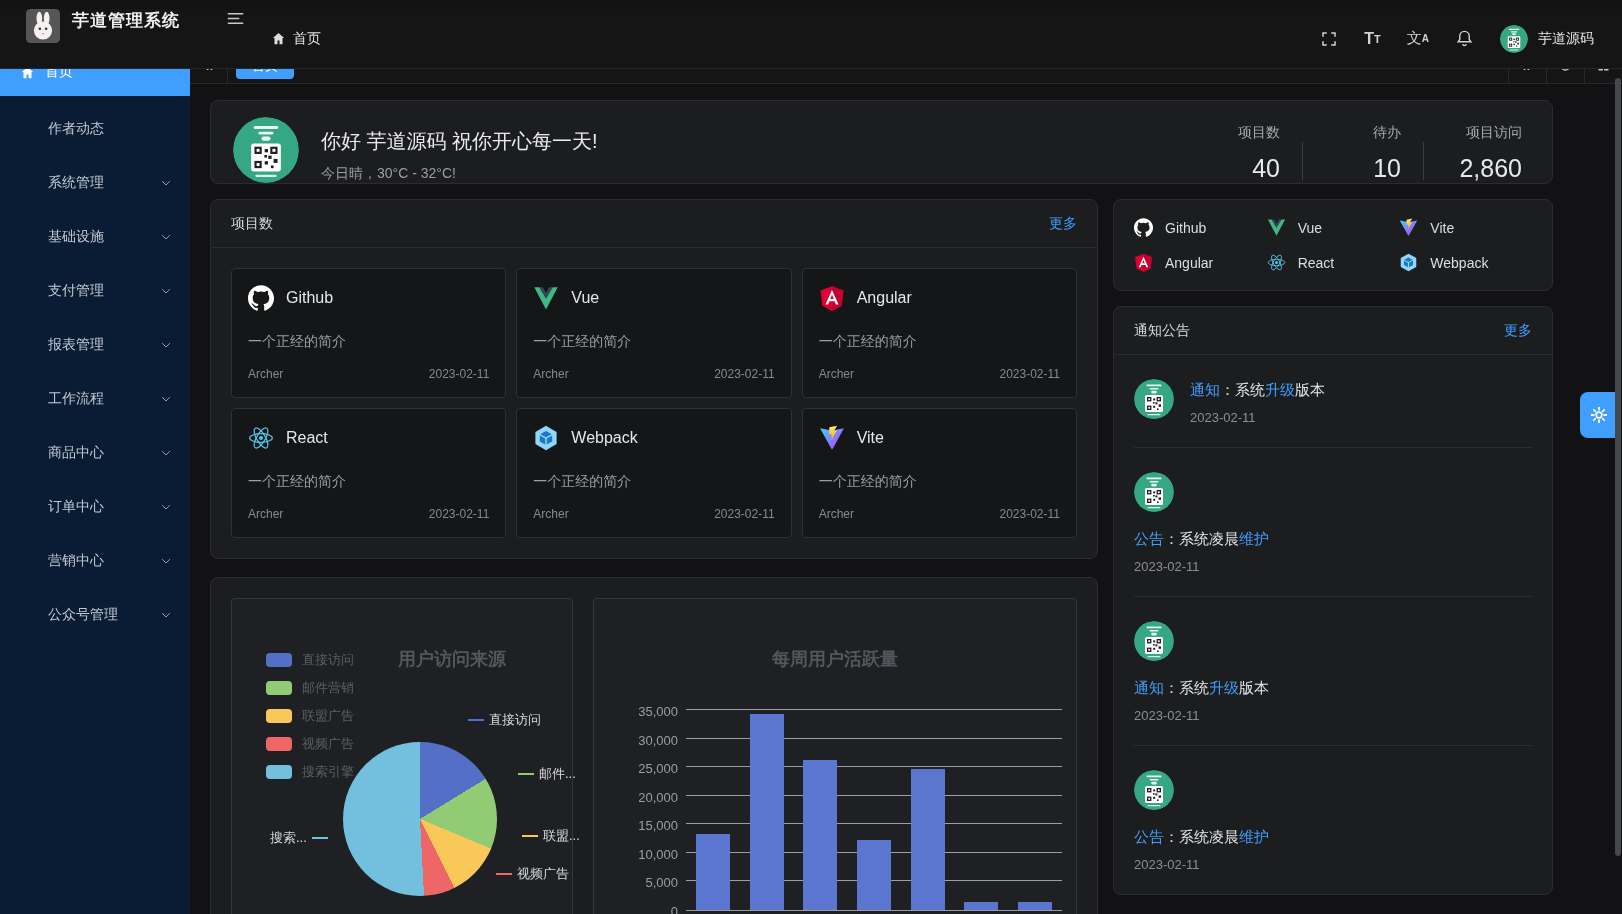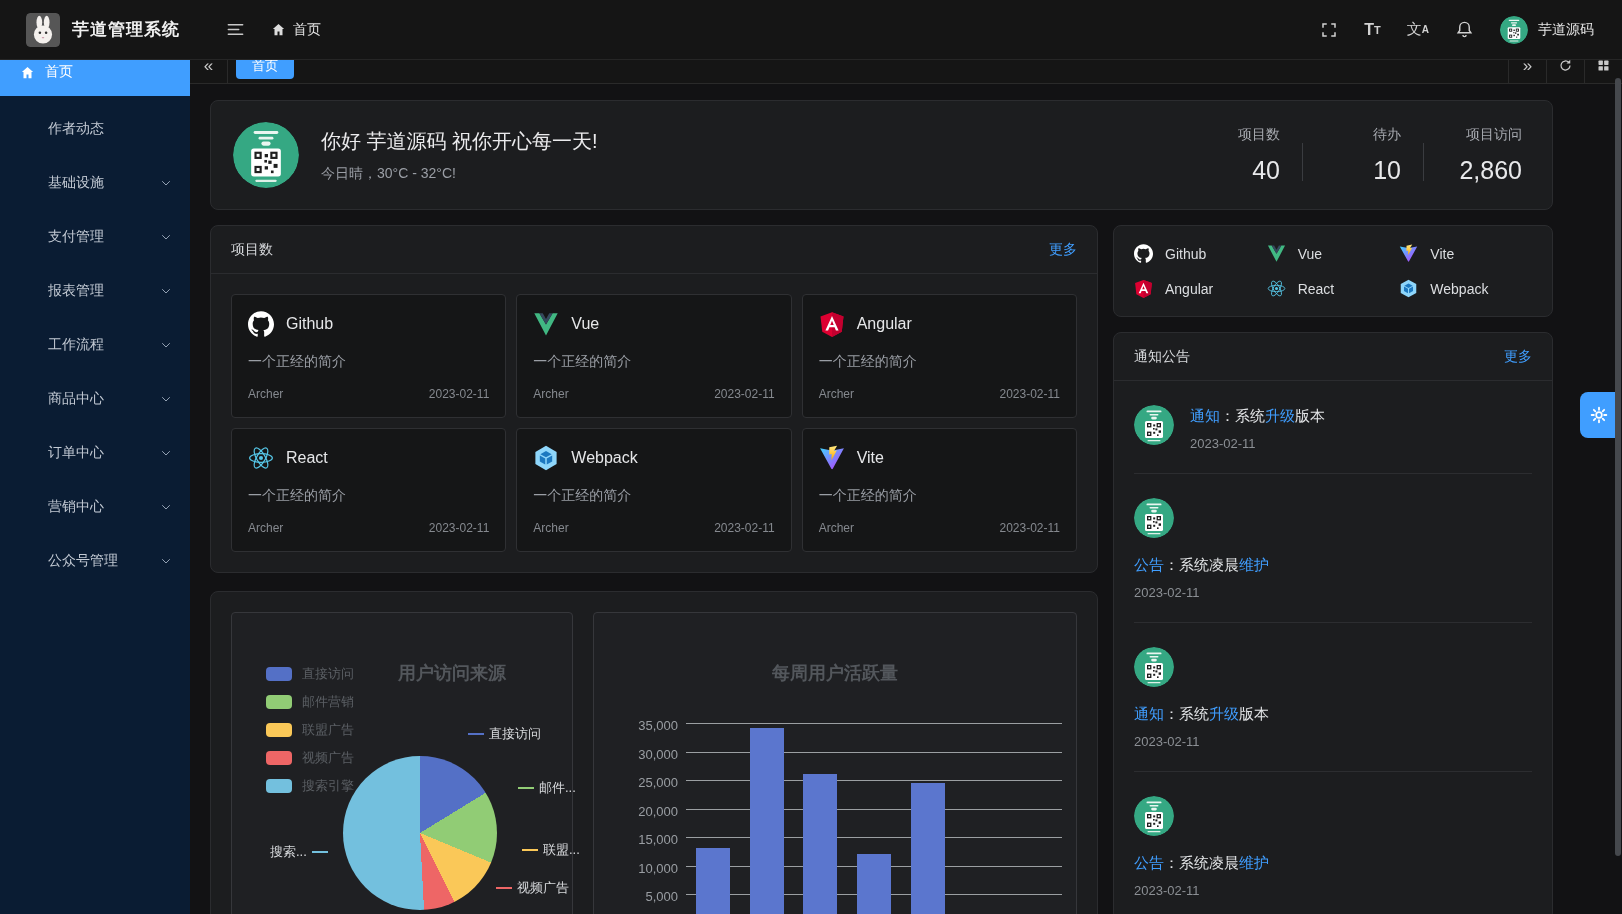--- a/index.html
+++ b/index.html
@@ -1,21 +1,21 @@
 <!DOCTYPE html>
 <html><head>
 <meta charset="utf-8">
 <style>
   * { margin:0; padding:0; box-sizing:border-box; }
   html,body { width:1622px; height:914px; overflow:hidden; background:#121214;
     font-family:"Liberation Sans","DejaVu Sans",sans-serif; color:#dfe1e4; font-size:14px; }
 
   
-  .topbar { position:absolute; left:0; top:0; width:1622px; height:60px; background:#151515;
-    border-bottom:1px solid #262626; display:flex; align-items:center; z-index:30; }
+  .topbar { position:absolute; left:0; top:9px; width:1622px; height:60px; background:#151515;
+    border-bottom:1px solid #262626; display:flex; z-index:30; }
   .logo-box { width:34px; height:34px; margin-left:26px; border-radius:4px; overflow:hidden; flex:none; }
   .app-title { font-size:17px; font-weight:bold; color:#f0f0f0; margin-left:12px; letter-spacing:1px; }
   .hamburger { margin-left:46px; color:#c9c9c9; display:flex; cursor:pointer; }
   .breadcrumb { margin-left:26px; display:flex; align-items:center; gap:7px; color:#e2e2e2; }
   .breadcrumb .bc-home-ic { color:#dcdcdc; display:flex; }
   .topbar-right { margin-left:auto; display:flex; align-items:center; gap:26px; margin-right:28px; }
   .tb-ic { color:#d2d2d2; display:flex; align-items:center; cursor:pointer; }
   .tt-ic { font-weight:bold; color:#d2d2d2; font-size:16px; }
   .tt-ic small { font-size:11px; font-weight:bold; }
   .lang-ic { color:#d2d2d2; font-size:15px; }
@@ -43,21 +43,21 @@
   .tb-sep-l { border-left:1px solid #2a2a2a; }
   .tab-strip { display:flex; align-items:center; padding-left:8px; flex:1; }
   .tab { height:26px; padding:0 16px; border-radius:4px; display:flex; align-items:center;
     font-size:13px; color:#cfcfcf; cursor:pointer; }
   .tab.active { background:#409eff; color:#fff; }
 
   
   .content { position:absolute; left:190px; top:84px; right:0; bottom:0; padding:16px 69px 0 20px; }
   .card { background:#1c1d1f; border:1px solid #2b2c2f; border-radius:8px; }
 
-  .welcome { height:110px; display:flex; align-items:center; padding:0 30px 0 22px; }
+  .welcome { height:84px; display:flex; align-items:flex-end; padding:0 30px 0 22px; }
   .w-avatar { width:66px; height:66px; border-radius:50%; overflow:hidden; flex:none; }
   .w-text { margin-left:22px; }
   .w-greet { font-size:20px; color:#eaeaec; }
   .w-weather { margin-top:10px; font-size:14px; color:#9a9ea5; }
   .w-stats { margin-left:auto; display:flex; align-items:center; }
   .w-stat { text-align:right; min-width:76px; }
   .w-stat .lbl { color:#a7aab0; font-size:14px; }
   .w-stat .val { color:#e8e9eb; font-size:25px; margin-top:12px; }
   .w-div { width:1px; height:38px; background:#3a3c40; margin:14px 22px 0; }
 
@@ -67,21 +67,21 @@
 
   .card-head { height:48px; display:flex; align-items:center; justify-content:space-between;
     padding:0 20px; border-bottom:1px solid #2b2c2f; font-size:14px; color:#d7d9dc; }
   .more-link { color:#409eff; cursor:pointer; }
 
   .proj-grid { padding:20px; display:grid; grid-template-columns:repeat(3,1fr); gap:10px; }
   .proj-card { background:#151617; border:1px solid #2f3033; border-radius:4px; padding:16px; cursor:pointer; }
   .proj-head { display:flex; align-items:center; gap:12px; }
   .proj-ic { display:flex; }
   .proj-name { font-size:16px; color:#e6e7e9; }
-  .proj-desc { margin-top:16px; color:#9a9ea5; font-size:14px; }
+  .proj-desc { margin-top:22px; color:#9a9ea5; font-size:14px; }
   .proj-foot { margin-top:16px; display:flex; justify-content:space-between; color:#85898f; font-size:12px; }
 
   .charts-card { margin-top:18px; height:376px; padding:20px; display:flex; gap:20px; }
   .chart-panel { background:#1f2023; border:1px solid #36373b; border-radius:4px; position:relative; height:335px; }
   .pie-panel { width:342px; flex:none; }
   .bar-panel { flex:1; }
   .chart-title { position:absolute; top:48px; left:0; right:0; text-align:center;
     font-size:18px; font-weight:bold; color:#53575c; }
   .pie-panel .chart-title { left:100px; right:0; }
 
@@ -197,20 +197,29 @@
             <path fill="currentColor" d="M12 3l9 8.2h-2.6V21h-4.8v-6h-3.2v6H5.6v-9.8H3z"></path>
           </svg>
         </span>
     <span class="s-label">首页</span>
 
   </div>
   <div class="side-item">
 
     <span class="s-label">作者动态</span>
 
+  </div>
+  <div class="side-item">
+
+    <span class="s-label">系统管理</span>
+    <span class="s-arrow">
+          <svg width="12" height="12" viewBox="0 0 24 24" aria-hidden="true">
+            <path fill="none" stroke="currentColor" stroke-width="2" stroke-linecap="round" d="M5 9l7 7 7-7"></path>
+          </svg>
+        </span>
   </div>
   <div class="side-item">
 
     <span class="s-label">基础设施</span>
     <span class="s-arrow">
           <svg width="12" height="12" viewBox="0 0 24 24" aria-hidden="true">
             <path fill="none" stroke="currentColor" stroke-width="2" stroke-linecap="round" d="M5 9l7 7 7-7"></path>
           </svg>
         </span>
   </div>

